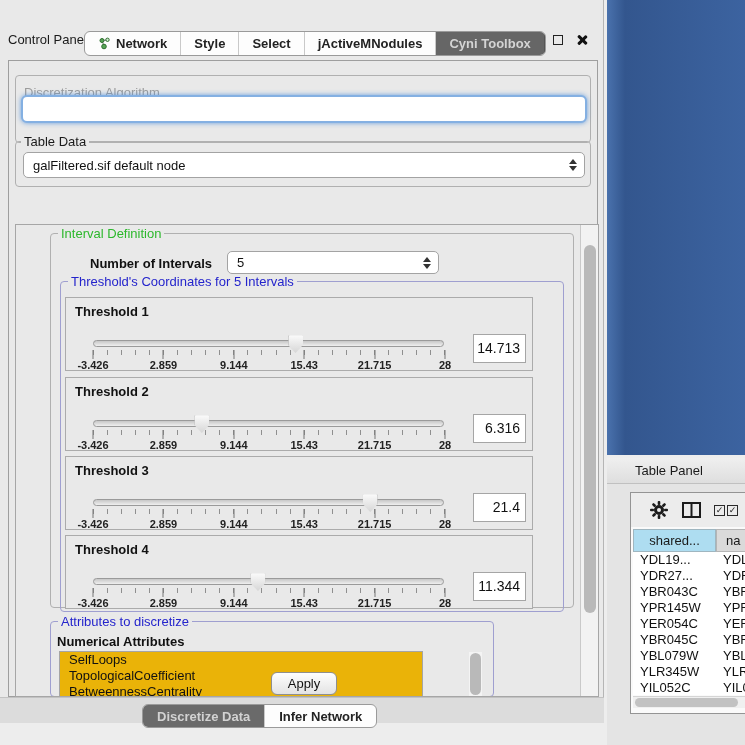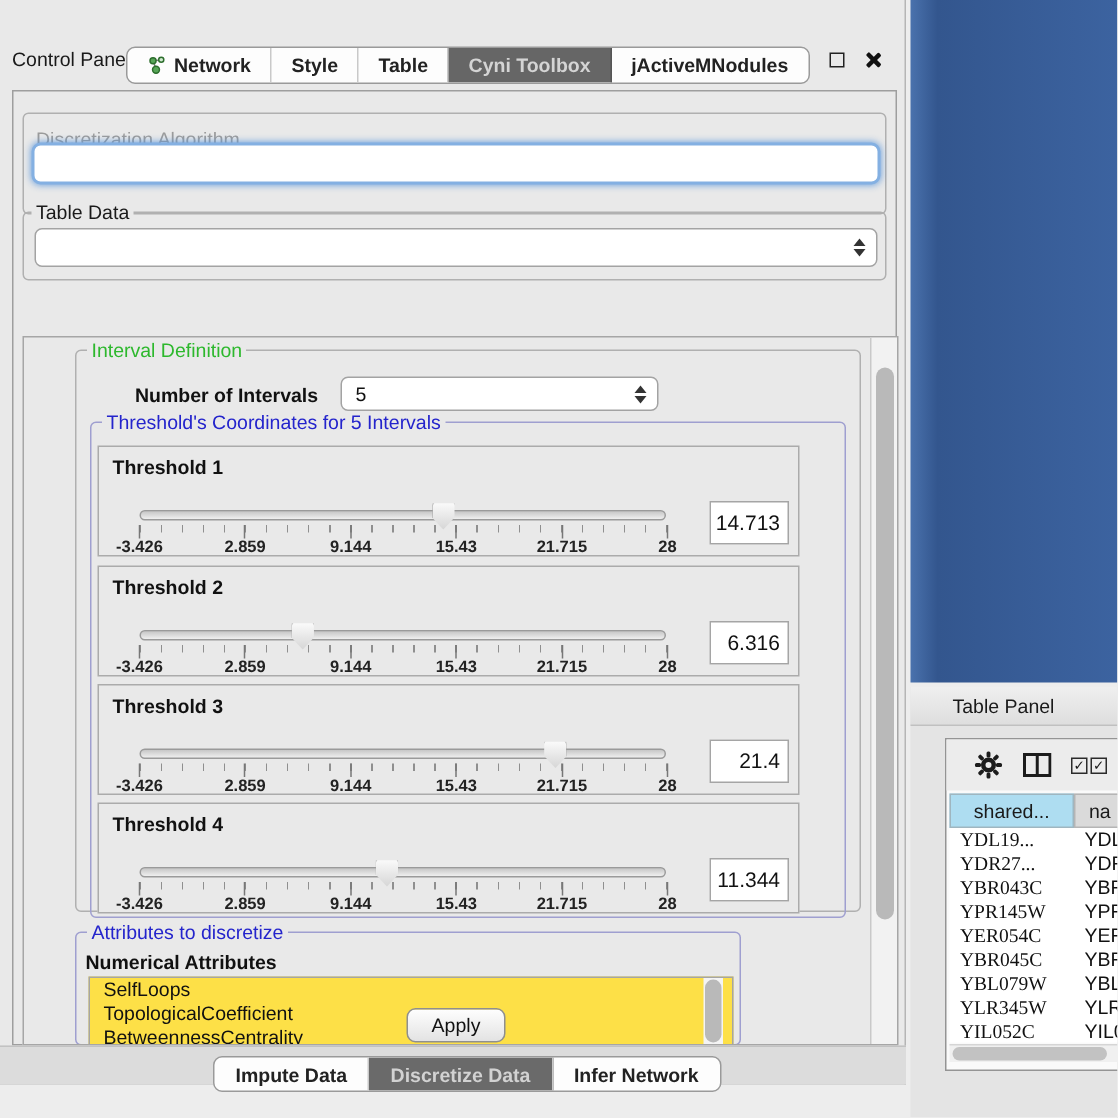--- a/index.html
+++ b/index.html
@@ -54,21 +54,21 @@
   .handlewrap{position:absolute;left:27px;top:36px;width:351px;height:20px;}
   .handle{position:absolute;top:0;width:15px;height:19px;transform:translateX(-50%);background:linear-gradient(#fdfdfd,#d6d6d6);clip-path:polygon(0 8%,100% 8%,100% 58%,50% 100%,0 58%);filter:drop-shadow(0 0 1px #777);border-radius:4px;}
   .ticks{position:absolute;left:27px;top:52px;width:352px;height:10px;}
   .ticks .minor{position:absolute;left:0;top:0;width:100%;height:5px;background:repeating-linear-gradient(90deg,#8f8f8f 0,#8f8f8f 1px,transparent 1px,transparent 14.04px);}
   .ticks i{position:absolute;top:0;width:1px;height:9px;background:#777;transform:translateX(-50%);}
   .scale{position:absolute;left:27px;top:61px;width:352px;height:13px;}
   .scale span{position:absolute;transform:translateX(-50%);font-size:11px;font-weight:bold;color:#222;white-space:nowrap;}
   .tvalue{position:absolute;left:407px;top:36px;width:53px;height:29px;background:#fff;border:1px solid #a5a5a5;font-size:14px;color:#111;text-align:right;padding:5px 5px 0 0;}
 
   
-  #attr-list{position:absolute;left:43px;top:426px;width:430px;height:47px;background:#fde047;border:1px solid #a5a5a5;overflow:hidden;}
+  #attr-list{position:absolute;left:43px;top:426px;width:364px;height:47px;background:#eab308;border:1px solid #a5a5a5;overflow:hidden;}
   #attr-list .item{font-size:13px;color:#111;padding:0 0 0 9px;height:16px;line-height:16px;white-space:nowrap;}
   #attr-scroll{position:absolute;left:453px;top:427px;width:13px;height:45px;background:#f4f4f4;}
   #attr-scroll .thumb{position:absolute;left:1px;top:1px;width:11px;height:42px;background:#b9b9b9;border-radius:6px;}
 
   
   #apply-btn{left:262px;top:611px;width:66px;height:23px;background:linear-gradient(#fefefe,#e3e3e3);border:1px solid #8f8f8f;border-radius:6px;font-size:13px;color:#111;text-align:center;line-height:21px;}
   #botstrip{left:0;top:697px;width:604px;height:26px;background:#dcdcdc;border-top:1px solid #c2c2c2;}
   #bottabs{left:142px;top:704px;height:24px;display:flex;background:#fdfdfd;border:1px solid #9a9a9a;border-radius:6px;overflow:hidden;}
   .btab{display:flex;align-items:center;padding:0 14px;font-size:13px;font-weight:600;color:#222;border-right:1px solid #c9c9c9;}
   .btab:last-child{border-right:none;}
@@ -84,21 +84,21 @@
   #tframe{left:23px;top:34px;width:118px;height:222px;background:#fafafa;border:1px solid #949494;}
   #ttoolbar{left:0;top:0;width:100%;height:34px;background:#ececec;display:flex;align-items:center;gap:13px;padding-left:18px;}
   .cbox{width:11px;height:11px;border:1.5px solid #2b2b2b;font-size:9px;line-height:9px;text-align:center;color:#1a1a1a;}
   #thead{position:absolute;left:2px;top:36px;width:114px;height:23px;display:flex;}
   .hc{border:1px solid #9fb6c0;font-size:13px;color:#1a1a1a;display:flex;align-items:center;justify-content:center;overflow:hidden;white-space:nowrap;}
   .hc1{width:83px;background:#aeddf1;}
   .hc2{width:31px;background:#dadada;border-color:#b5b5b5;justify-content:flex-start;padding-left:9px;}
   #tbody{position:absolute;left:2px;top:59px;width:114px;height:143px;background:#fff;overflow:hidden;}
   .trow{display:flex;height:16px;}
   .tc{font-size:13px;color:#111;white-space:nowrap;overflow:hidden;}
-  .tc1{width:83px;padding-left:7px;font-family:Liberation Serif, serif;} .tc2{width:31px;padding-left:7px;}
+  .tc1{width:83px;padding-left:7px;} .tc2{width:31px;padding-left:7px;}
   #hscroll{position:absolute;left:2px;top:203px;width:114px;height:12px;background:#f0f0f0;border-top:1px solid #d5d5d5;}
   #hscroll .thumb{position:absolute;left:2px;top:1px;width:103px;height:9px;background:#c2c2c2;border-radius:5px;}
 </style>
 </head>
 <body>
 
 <div id="stage">
 
   <div class="abs" id="cpanel">
 
@@ -116,40 +116,41 @@
           <circle cx="4" cy="3.5" r="2" fill="#57a557" stroke="#2d6e2d"></circle>
           <circle cx="9.5" cy="2.8" r="1.7" fill="#cfe8cf" stroke="#2d6e2d"></circle>
           <circle cx="6" cy="9.5" r="2.3" fill="#57a557" stroke="#2d6e2d"></circle>
         </svg>
         <span>Network</span>
       </div>
       <div class="ttab">
           <span>Style</span>
         </div>
       <div class="ttab">
-          <span>Table</span>
+          <span>Select</span>
+        </div>
+      <div class="ttab">
+          <span>jActiveMNodules</span>
         </div>
       <div class="ttab sel">
           <span>Cyni Toolbox</span>
-        </div>
-      <div class="ttab">
-          <span>jActiveMNodules</span>
         </div>
     </div>
 
     <div class="abs" id="mainpanel">
 
       <div class="group" style="left:6px;top:14px;width:576px;height:68px;"></div>
       <div class="glabel" style="left:12px;top:24px;color:#9b9b9b;">Discretization Algorithm</div>
       <div class="abs" id="algo-combo" style="left:12px;top:34px;"></div>
 
 
       <div class="group" style="left:6px;top:80px;width:576px;height:46px;"></div>
       <div class="glabel" style="left:12px;top:73px;color:#1a1a1a;">Table Data</div>
       <div class="combo" style="left:14px;top:91px;width:562px;height:26px;">
+        <span>galFiltered.sif default node</span>
         <span class="stepper"></span>
       </div>
 
       <div class="abs" id="scrollregion" style="left:6px;top:130px;margin-top:33px;">
 
         <div class="group" style="left:34px;top:8px;width:524px;height:375px;"></div>
         <div class="glabel" style="left:42px;top:1px;color:#2db82d;">Interval Definition</div>
 
         <div class="abs" style="left:74px;top:31px;font-size:13px;font-weight:bold;color:#111;">Number of Intervals</div>
         <div class="combo" style="left:211px;top:26px;width:212px;height:23px;">
@@ -279,23 +280,20 @@
         <div class="abs" id="vscroll">
             <div class="thumb"></div>
           </div>
       </div>
 
       <div class="abs" id="apply-btn">Apply</div>
     </div>
 
     <div class="abs" id="botstrip"></div>
     <div class="abs" id="bottabs">
-      <div class="btab">
-          <span>Impute Data</span>
-        </div>
       <div class="btab sel">
           <span>Discretize Data</span>
         </div>
       <div class="btab">
           <span>Infer Network</span>
         </div>
     </div>
   </div>
 
   <div class="abs" id="netwin">

